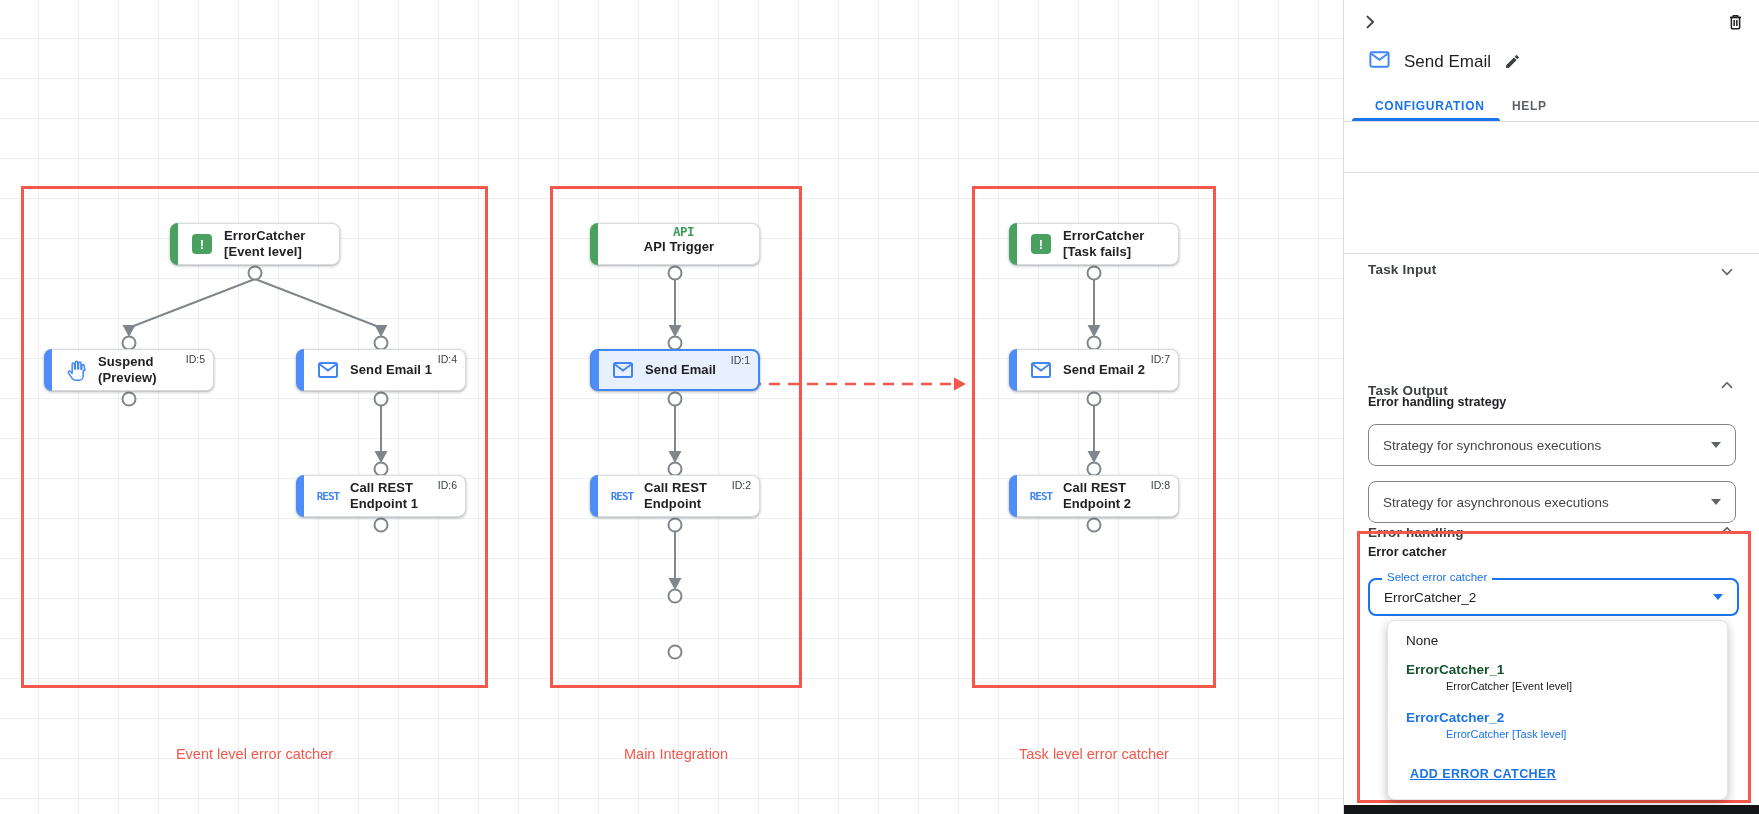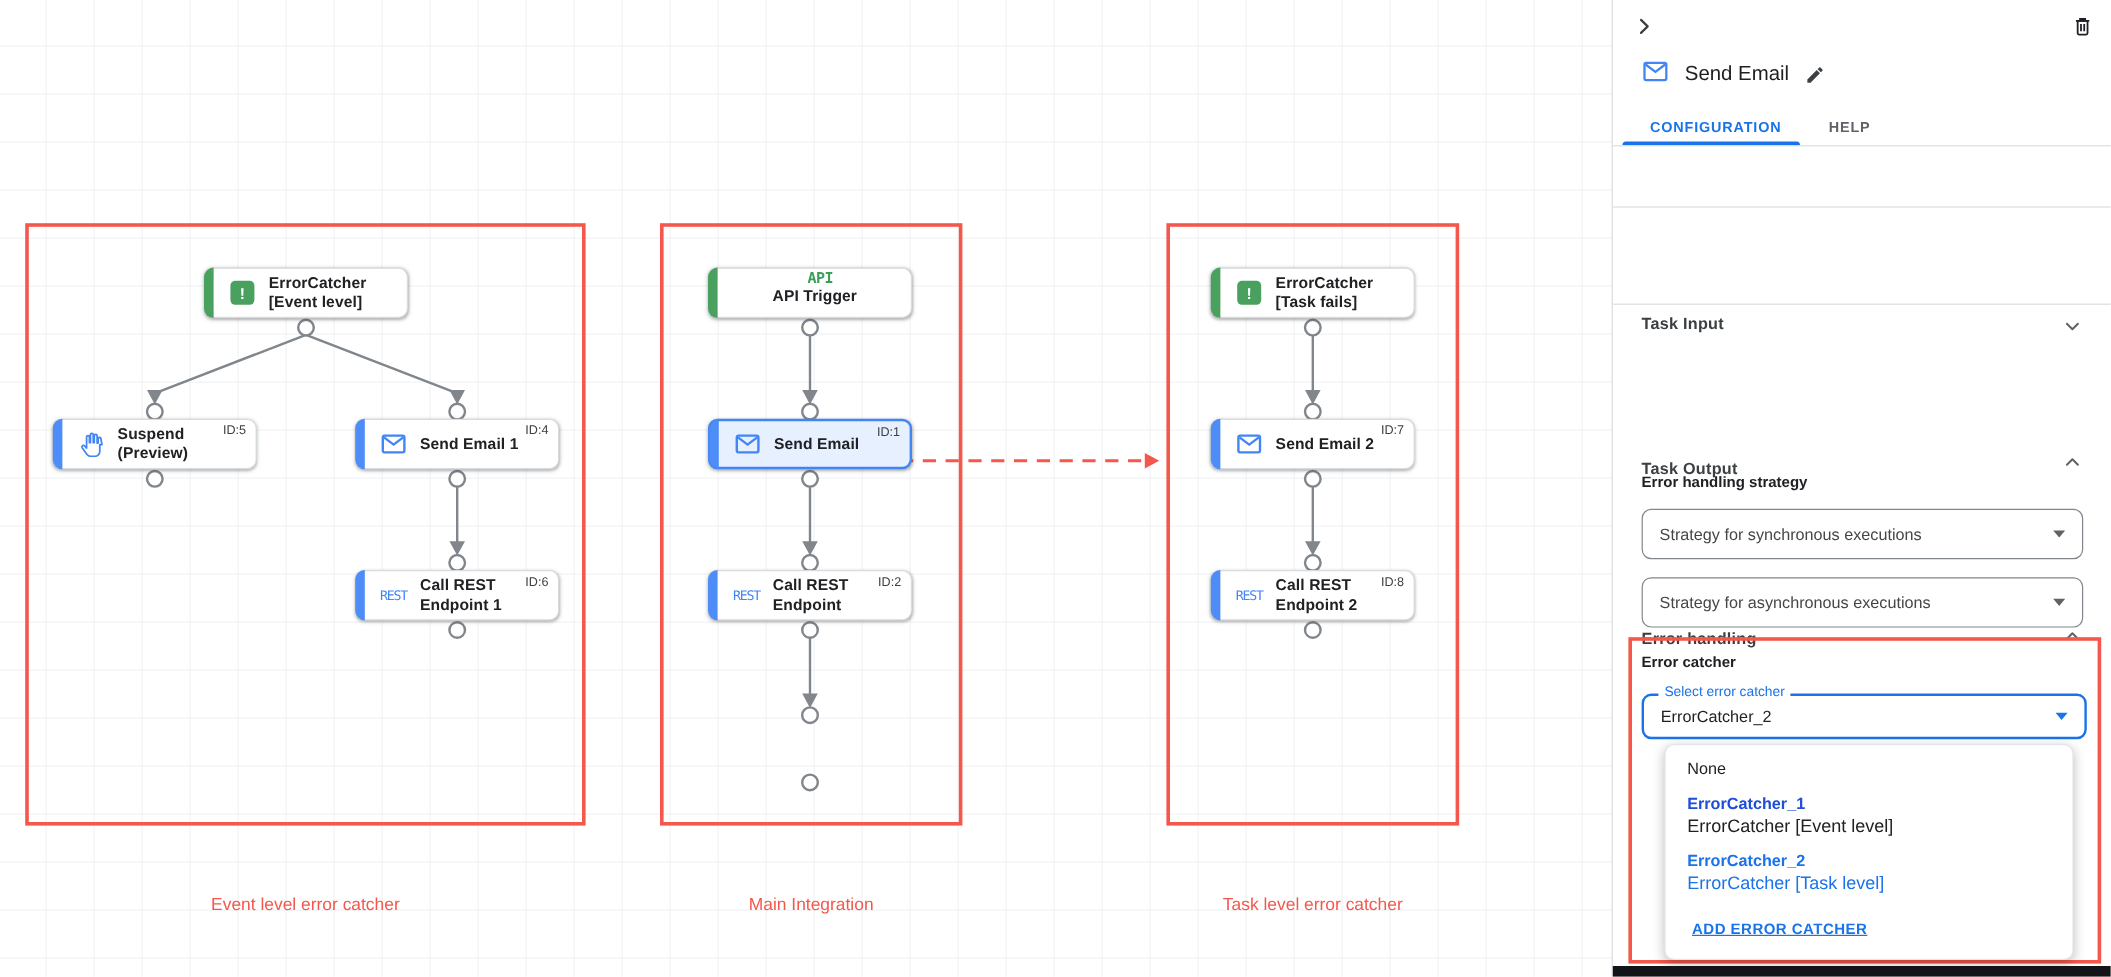--- a/index.html
+++ b/index.html
@@ -22,21 +22,21 @@
   .node .bar { position:absolute; left:-1px; top:-1px; bottom:-1px; width:8px; background:#4e8df7; border-radius:8px 0 0 8px; }
   .node.green .bar { background:#4aa05e; }
   .node.selected { background:#e7f0fe; border:2px solid #4285f4; }
   .node .icon-wrap { margin-left:17px; width:28px; display:flex; justify-content:center; flex-shrink:0; }
   .node .nlabel { margin-left:8px; font-size:13px; font-weight:bold; color:#202124; line-height:1.22; letter-spacing:.1px; }
   .node .nlabel span { display:block; }
   .node .nid { position:absolute; top:3px; right:8px; font-size:10.5px; color:#3c4043; font-weight:normal; }
   .ec-badge { width:20px; height:20px; background:#4aa05e; border-radius:4px; color:#fff; font-weight:bold;
     font-size:13px; display:flex; align-items:center; justify-content:center; }
   .ticon-api { font-family:"DejaVu Sans Mono", monospace; font-weight:bold; font-size:12.5px; color:#3d9e58; letter-spacing:-.5px; }
-  .ticon-rest { font-family:"DejaVu Sans Mono", monospace; font-weight:normal; font-size:11px; color:#4285f4; letter-spacing:-1px; }
+  .ticon-rest { font-family:"DejaVu Sans Mono", monospace; font-weight:bold; font-size:11px; color:#4285f4; letter-spacing:-1px; }
 
   
   #panel { position:absolute; left:1343px; top:0; width:416px; height:814px; background:#fff; border-left:1px solid #dadce0; }
   .p-abs { position:absolute; }
   .icon-btn { cursor:pointer; display:inline-flex; }
   #panel-title { font-size:17px; color:#1f1f1f; }
   .tab-label { font-size:12px; font-weight:bold; letter-spacing:.7px; color:#5f6368; cursor:pointer; }
   .tab-label.active { color:#1a73e8; }
   #tab-underline { position:absolute; left:8px; top:118px; width:148px; height:3px; background:#1a73e8; border-radius:3px 3px 0 0; }
   .divider { position:absolute; left:0; width:100%; height:1px; background:#dadce0; }
@@ -52,22 +52,22 @@
   .caret { width:0; height:0; border-left:5.5px solid transparent; border-right:5.5px solid transparent; border-top:6px solid #5f6368; }
   .caret.blue { border-top-color:#1a73e8; }
   #red-section { position:absolute; left:13px; top:531px; width:394px; height:272px; border:3px solid #f4574b; z-index:7; pointer-events:none; }
   #ec-select { position:absolute; left:24px; top:578px; width:371px; height:38px; border:2px solid #1a73e8; border-radius:8px;
     background:#fff; display:flex; align-items:center; padding:0 14px; cursor:pointer; z-index:6; }
   #ec-select .sel-value { font-size:13.5px; color:#202124; flex:1; }
   #ec-float-label { position:absolute; left:12px; top:-9px; background:#fff; padding:0 5px; font-size:11.5px; color:#1a73e8; white-space:nowrap; }
   #ec-menu { position:absolute; left:43px; top:620px; width:341px; height:180px; background:#fff; border:1px solid #e3e5e8;
     border-radius:8px; box-shadow:0 3px 10px rgba(0,0,0,.25); z-index:8; }
   .menu-opt { position:absolute; left:18px; cursor:pointer; }
-  .opt-name { font-size:13.5px; font-weight:bold; color:#1d4ed8; }
-  .opt-desc { font-size:15px; color:#202124; margin-top:3px; }
+  .opt-name { font-size:13.5px; font-weight:bold; color:#14532d; }
+  .opt-desc { font-size:11px; color:#202124; margin-top:3px;margin-left:40px; }
   .menu-opt.blue .opt-name, .menu-opt.blue .opt-desc { color:#1a73e8; }
   #menu-none { position:absolute; left:18px; top:632px; font-size:13.5px; color:#202124; cursor:pointer; }
   #add-ec { position:absolute; left:22px; top:768px; font-size:12.5px; font-weight:bold; letter-spacing:.4px;
     color:#1a73e8; background:none; border:none; cursor:pointer; font-family:"Liberation Sans", sans-serif; }
   #black-bar { position:absolute; left:0; right:0; top:805px; height:9px; background:#121417; z-index:10; }
 </style>
 </head>
 <body>
 
 <div id="app">
@@ -285,21 +285,21 @@
       </span>
       <span id="panel-title">Send Email</span>
       <span class="icon-btn">
         <svg width="17" height="17" viewBox="0 0 24 24">
             <path fill="#3c4043" d="M3 17.25V21h3.75L17.81 9.94l-3.75-3.75L3 17.25zM20.71 7.04a1 1 0 0 0 0-1.41l-2.34-2.34a1 1 0 0 0-1.41 0l-1.83 1.83 3.75 3.75 1.83-1.83z"></path>
           </svg>
       </span>
     </div>
 
     <span class="p-abs tab-label active" style="left:31px; top:99px;">CONFIGURATION</span>
-    <span class="p-abs tab-label" style="left:180px; top:99px;">HELP</span>
+    <span class="p-abs tab-label" style="left:168px; top:99px;">HELP</span>
     <div id="tab-underline"></div>
     <div class="divider" style="top:121px;"></div>
 
     <div class="sec-row" style="top:121px; height:51px;">
       <span class="p-abs sec-label" style="left:24px; top:141px;">Task Input</span>
       <span class="chev" style="top:141px;">
         <svg width="20" height="20" viewBox="0 0 24 24">
             <path d="M6.5 9.3 L12 14.8 L17.5 9.3" fill="none" stroke="#5f6368" stroke-width="2" stroke-linecap="round" stroke-linejoin="round"></path>
           </svg>
       </span>

